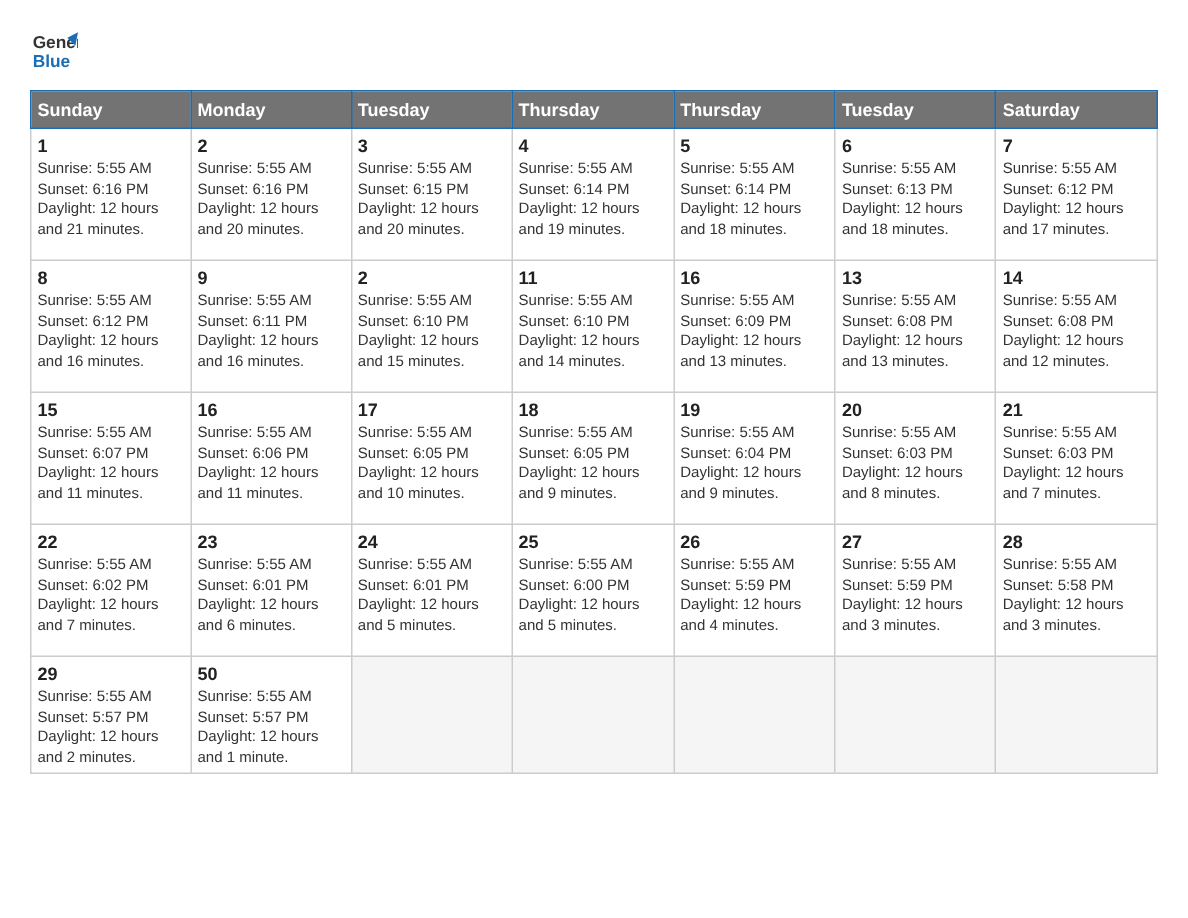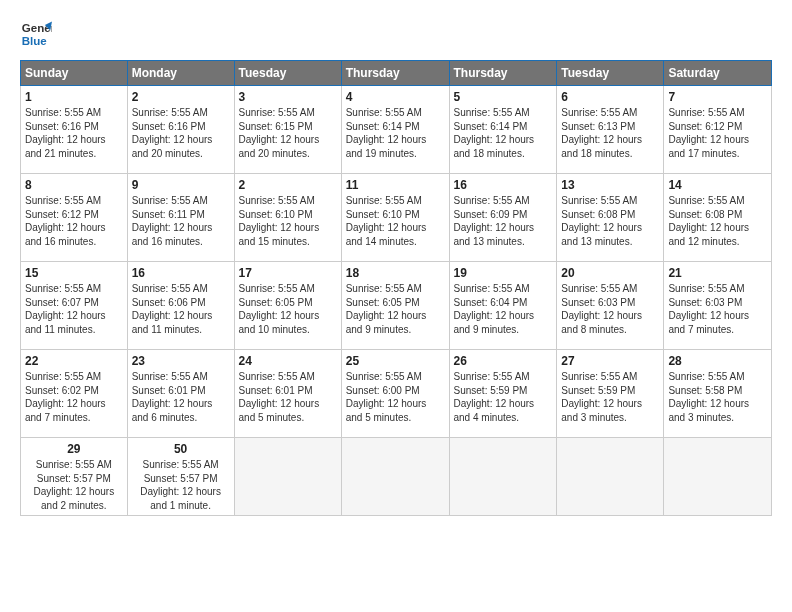--- a/index.html
+++ b/index.html
@@ -61,21 +61,20 @@
     .calendar-table td {
       border: 1px solid #ccc;
       vertical-align: top;
       padding: 4px 4px 3px 4px;
       height: 88px;
       width: 113px;
       background: #fff;
     }
     .calendar-table tr:last-child td {
       height: 72px;
-      text-align: center;
     }
     .day-num {
       font-size: 12px;
       font-weight: bold;
       color: #222;
       display: block;
       margin-bottom: 2px;
     }
     .day-info {
       font-size: 10px;

